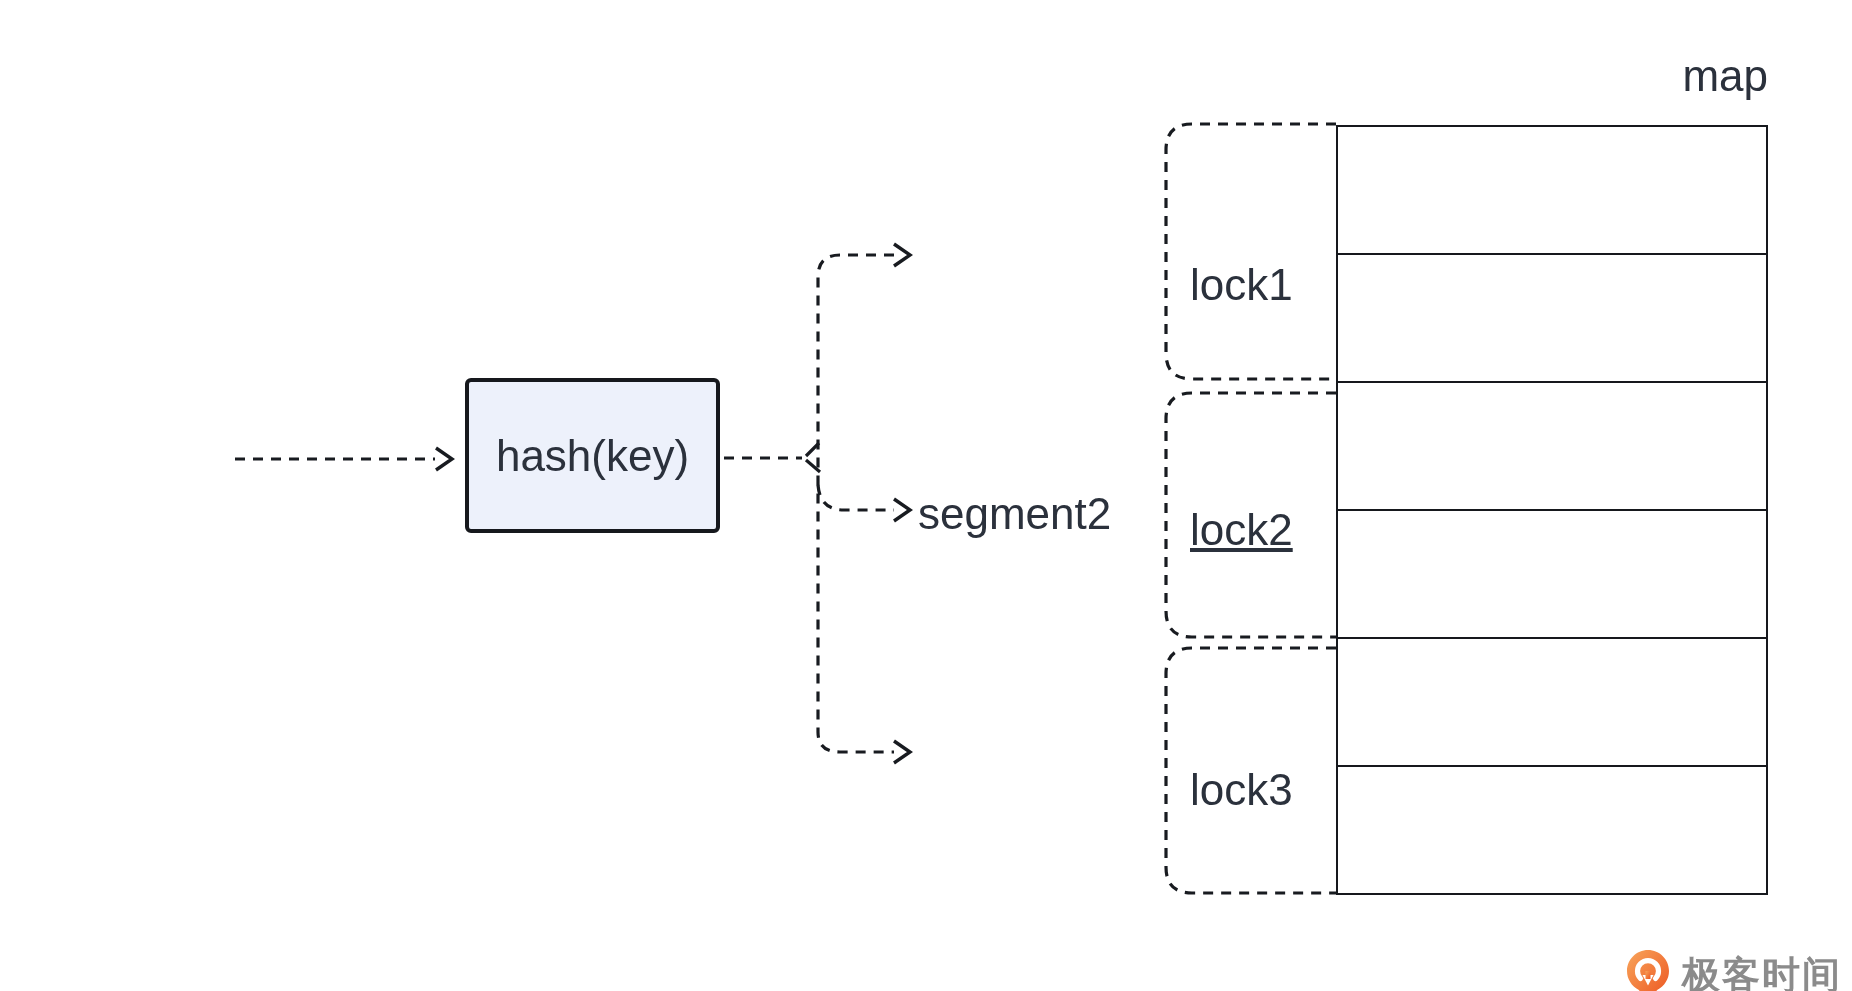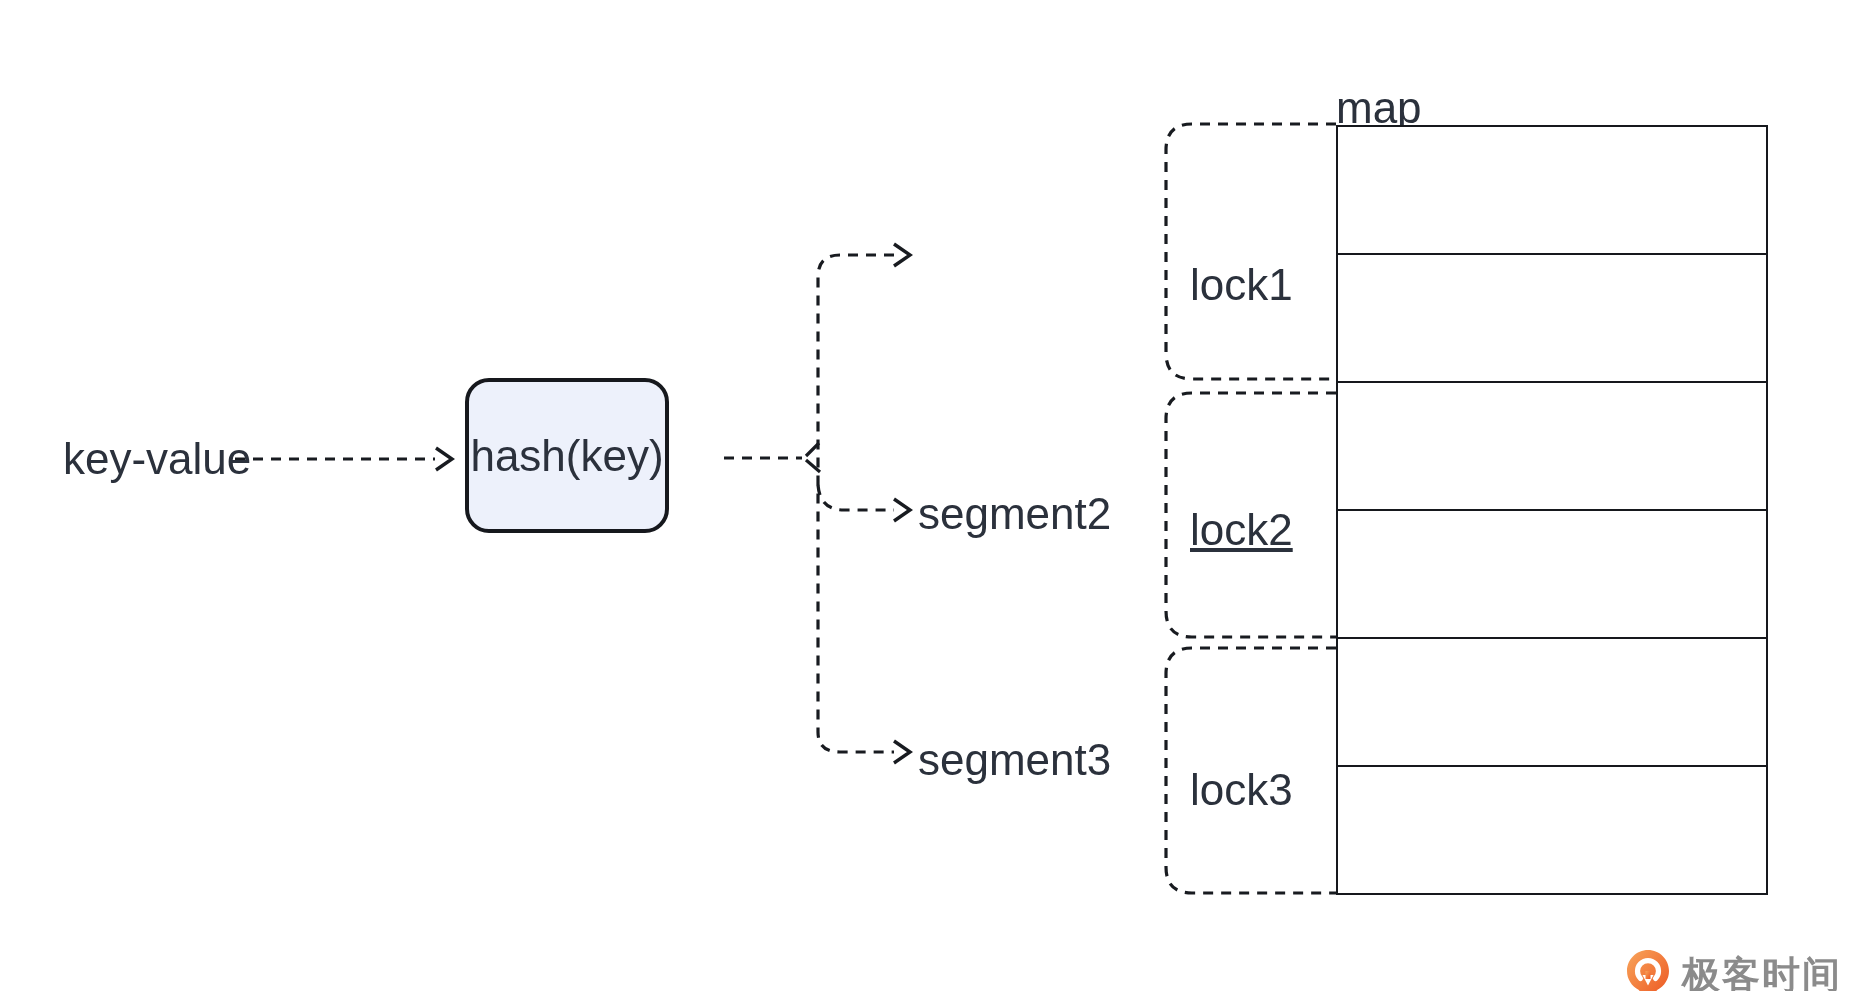--- a/index.html
+++ b/index.html
@@ -21,33 +21,32 @@
     position:absolute;left:0;top:0;width:1852px;height:991px;
   }
   .dashline{
     fill:none;stroke:#181b20;stroke-width:3.2;
     stroke-dasharray:10 8;
   }
   .solidline{fill:none;stroke:#181b20;stroke-width:3.2;}
   .arrowhead{fill:none;stroke:#181b20;stroke-width:3.4;stroke-linejoin:miter;}
   #hash-box{
     position:absolute;
-    left:465px;top:378px;width:204px;height:155px;
+    left:465px;top:378px;width:255px;height:155px;
     box-sizing:border-box;
     background:#edf1fb;
     border:4px solid #16181d;
-    border-radius:24px;
+    border-radius:6px;
     display:flex;align-items:center;justify-content:center;
     font-size:44px;color:#2b313c;
   }
   #map-title{
     position:absolute;
     left:1336px;top:50px;width:432px;
-    text-align:left;
-    margin-top:32px;
+    text-align:right;
   }
   #map-table{
     position:absolute;
     left:1336px;top:125px;width:432px;height:770px;
     box-sizing:border-box;
     border:2.5px solid #16181d;
     display:flex;flex-direction:column;
     background:#ffffff;
   }
   .map-row{
@@ -90,28 +89,26 @@
 
     <path class="arrowhead" d="M 894 244 L 910 255 L 894 266"></path>
     <path class="arrowhead" d="M 894 499 L 910 510 L 894 521"></path>
     <path class="arrowhead" d="M 894 741 L 910 752 L 894 763"></path>
 
     <path class="dashline" d="M 1336 124 H 1192 Q 1166 124 1166 150 V 353 Q 1166 379 1192 379 H 1336"></path>
     <path class="dashline" d="M 1336 393 H 1192 Q 1166 393 1166 419 V 611 Q 1166 637 1192 637 H 1336"></path>
     <path class="dashline" d="M 1336 648 H 1192 Q 1166 648 1166 674 V 867 Q 1166 893 1192 893 H 1336"></path>
   </svg>
 
-  <div class="label" style="left:63px;top:433px;">key-value</div>
 
   <div id="hash-box">
     <span>hash(key)</span>
   </div>
 
   <div class="label" style="left:918px;top:488px;">segment2</div>
-  <div class="label" style="left:918px;top:734px;">segment3</div>
 
   <div class="label" style="left:1190px;top:259px;text-align:right;">lock1</div>
   <div class="label" style="left:1190px;top:504px;text-decoration:underline;">lock2</div>
   <div class="label" style="left:1190px;top:764px;">lock3</div>
 
   <div class="label" id="map-title">map</div>
 
   <div id="map-table">
     <div class="map-row"></div>
     <div class="map-row"></div>

